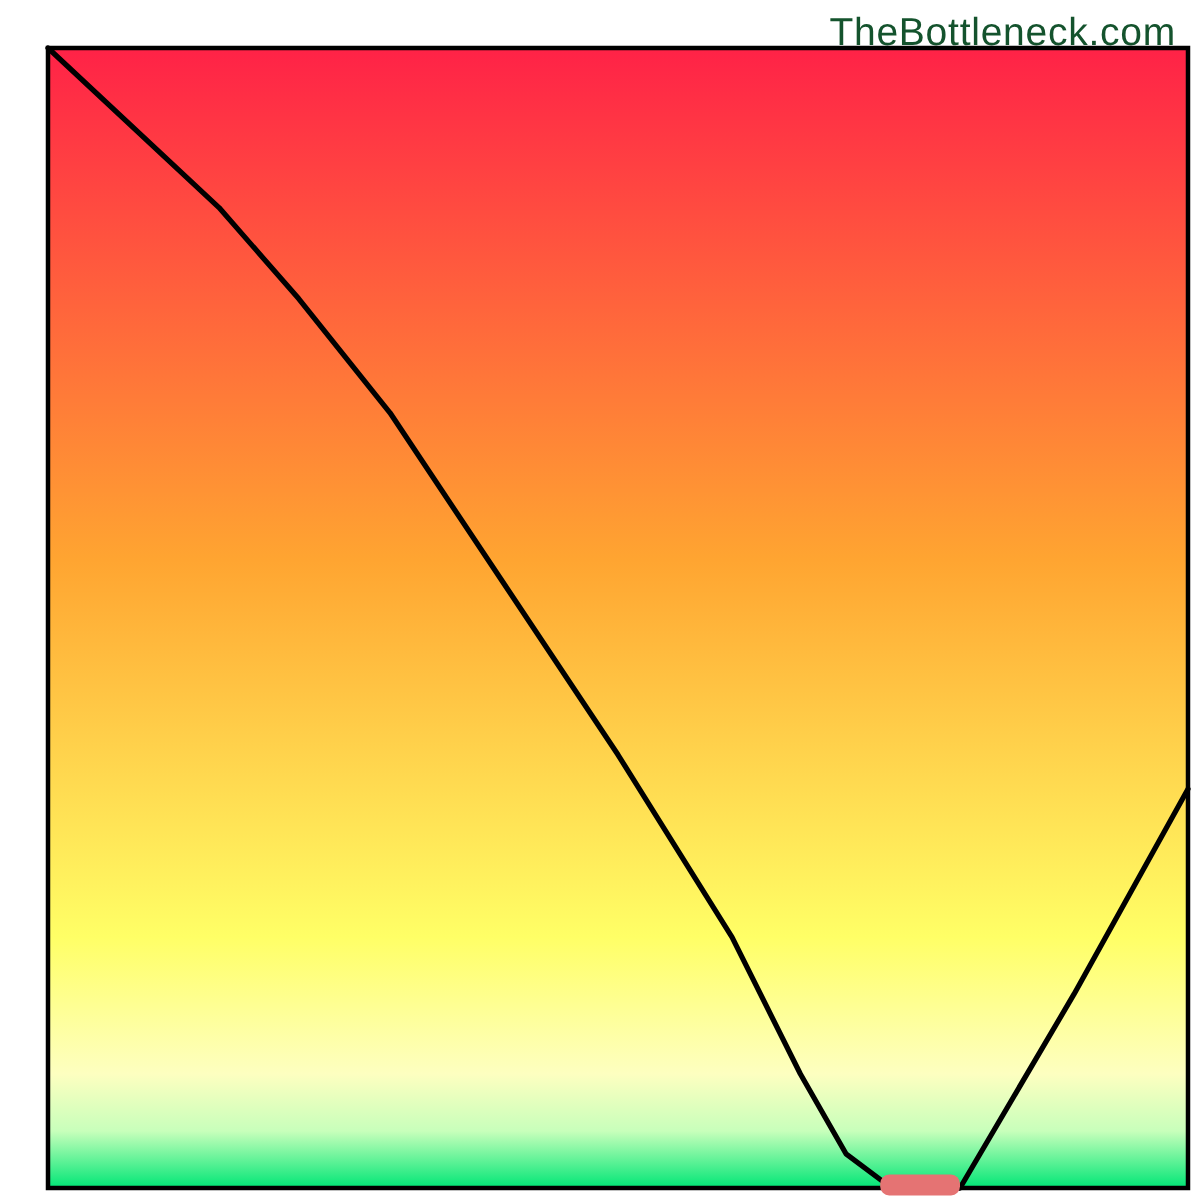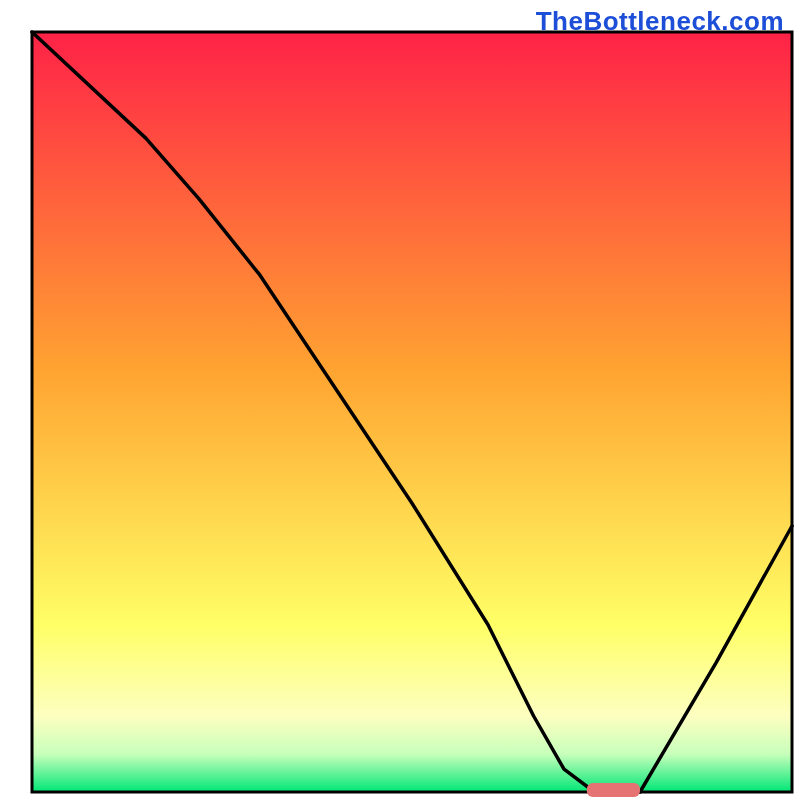--- a/index.html
+++ b/index.html
@@ -14,22 +14,22 @@
     position: relative;
     width: 800px;
     height: 800px;
   }
   .watermark {
     position: absolute;
     top: 6px;
     right: 16px;
     font-family: Arial, Helvetica, sans-serif;
     font-size: 26px;
-    font-weight: bold;
-    color: #1d4ed8;
+    font-weight: normal;
+    color: #14532d;
     letter-spacing: 0.5px;
     text-align: right;
   }
   svg {
     position: absolute;
     top: 0;
     left: 0;
   }
 </style>
 </head>

